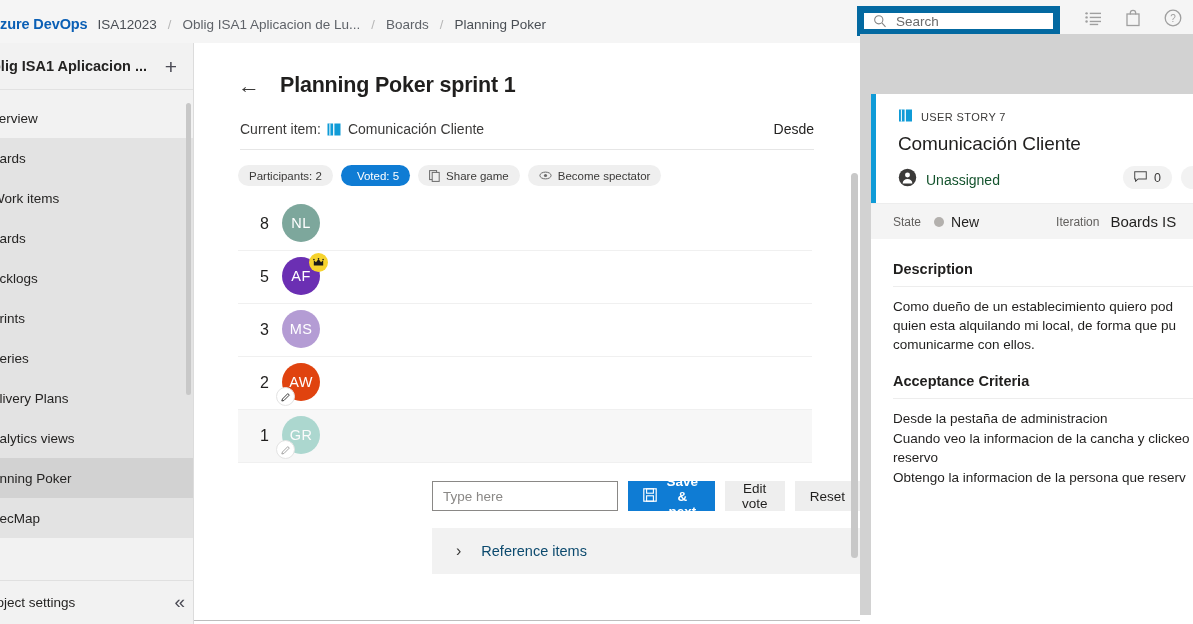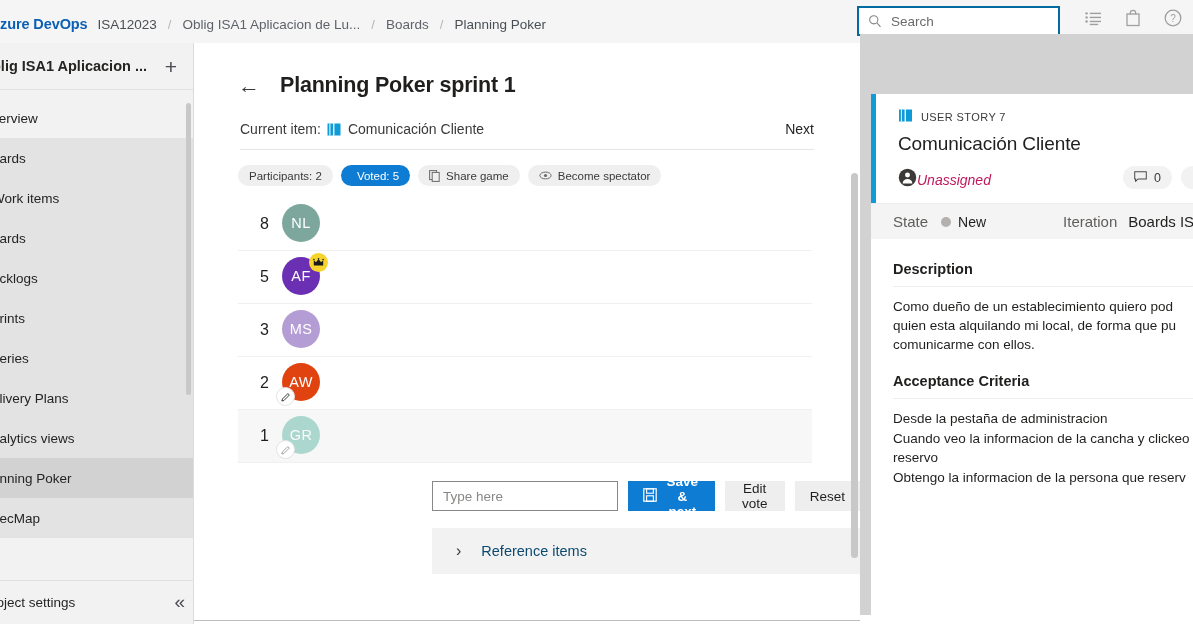--- a/index.html
+++ b/index.html
@@ -27,21 +27,21 @@
   .crumbs { display: flex; align-items: center; margin-left: 10px; }
   .crumb {
     font-size: 13.5px; color: #5f6369; white-space: nowrap;
   }
   .crumb.strong { color: #4a4f55; }
   .crumb-sep { font-size: 13px; color: #b6b6b6; margin: 0 11px; }
 
   .searchbox {
     position: absolute; left: 857px; top: 6px;
     width: 203px; height: 30px;
-    border: 2px solid #0369a1; background: #ffffff;
+    border: 7px solid #0369a1; background: #ffffff;
     display: flex; align-items: center; padding-left: 9px;
   }
   .searchbox .sicon { width: 14px; height: 14px; margin-right: 9px; opacity: .75; }
   .search-input {
     border: none; outline: none; background: transparent;
     font-family: "Liberation Sans", sans-serif;
     font-size: 13.5px; color: #3b3a39; width: 150px;
   }
   .search-input::placeholder { color: #6b6b6b; }
 
@@ -217,32 +217,32 @@
     border-left: 5px solid #0f9bd7;
   }
   .ws-type { display: flex; align-items: center; }
   .ws-type-label {
     font-size: 11px; color: #3b3a39; letter-spacing: .4px; margin-left: 8px;
   }
   .ws-title {
     font-size: 19px; color: #201f1e; margin-top: 7px; letter-spacing: -0.1px;
   }
   .ws-assign { display: flex; align-items: center; margin-top: 13px; }
-  .ws-assign-label { font-size: 14px; color: #be185d; margin-left: 0; font-style: italic; }
+  .ws-assign-label { font-size: 14px; color: #14532d; margin-left: 9px; }
   .ws-pills { position: absolute; right: -10px; top: 72px; display: flex; gap: 9px; }
   .ws-pill {
     height: 23px; border-radius: 12px; background: #f2f2f2;
     display: flex; align-items: center; padding: 0 11px; gap: 7px;
     font-size: 12.5px; color: #3b3a39;
   }
   .state-bar {
     background: #f4f4f4; height: 36px; display: flex; align-items: center;
     padding-left: 22px; border-top: 1px solid #ededed;
   }
-  .sb-label { font-size: 15px; color: #605e5c; }
+  .sb-label { font-size: 12px; color: #605e5c; }
   .state-dot {
     width: 10px; height: 10px; border-radius: 50%;
     background: #b3b0ad; margin: 0 7px 0 13px;
   }
   .sb-value { font-size: 14px; color: #201f1e; }
   .iter-group { margin-left: 77px; display: flex; align-items: center; }
   .iter-value { font-size: 15px; color: #201f1e; margin-left: 11px; white-space: nowrap; }
 
   .card-body { padding: 22px 0 0 22px; }
   .sec-title { font-size: 14.5px; font-weight: bold; color: #201f1e; }
@@ -368,21 +368,21 @@
   <div class="current-row">
     <span class="current-label">Current item:</span>
     <span class="book-icon">
       <svg width="14" height="13" viewBox="0 0 14 13">
         <rect x="0.5" y="0.5" width="5.6" height="12" fill="#0f9bd7"></rect>
         <rect x="7.4" y="0.5" width="6.1" height="12" fill="#0f9bd7"></rect>
         <rect x="2.4" y="0.5" width="1" height="12" fill="#ffffff"></rect>
       </svg>
     </span>
     <span class="current-item-name">Comunicación Cliente</span>
-    <span class="next-link">Next</span>
+    <span class="next-link">Desde</span>
   </div>
 
   <div class="chips">
     <div class="chip">
       <span>Participants: 2</span>
     </div>
     <div class="chip primary">
       <span>Voted: 5</span>
     </div>
     <div class="chip">

